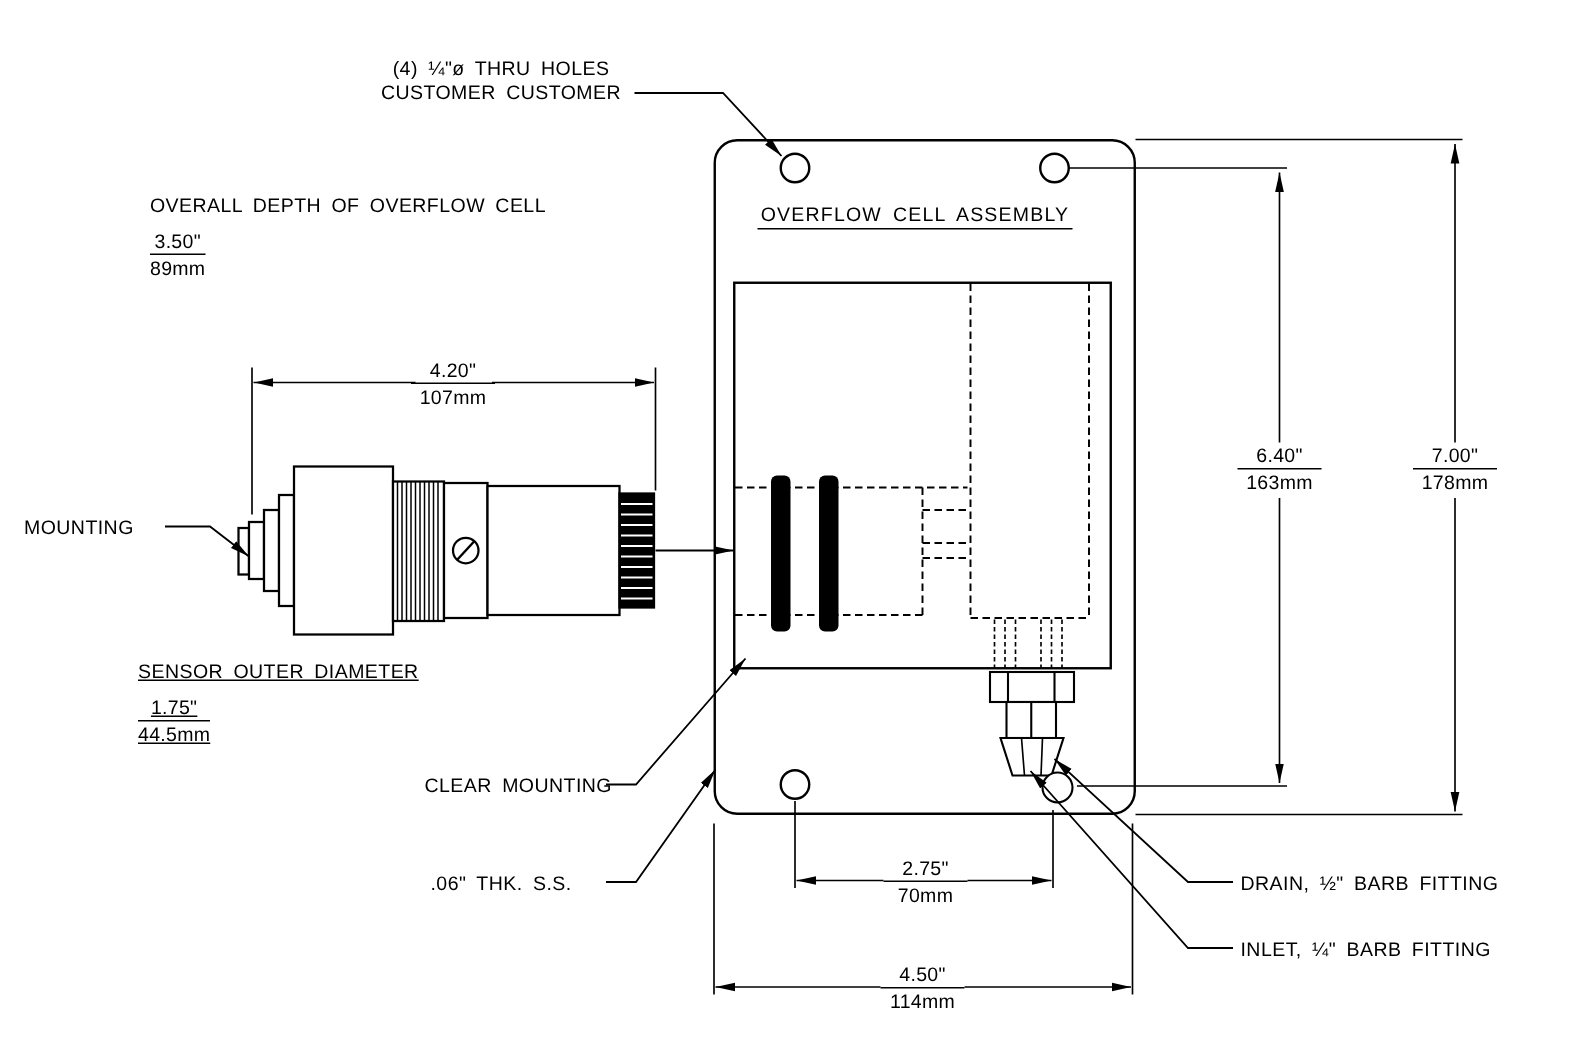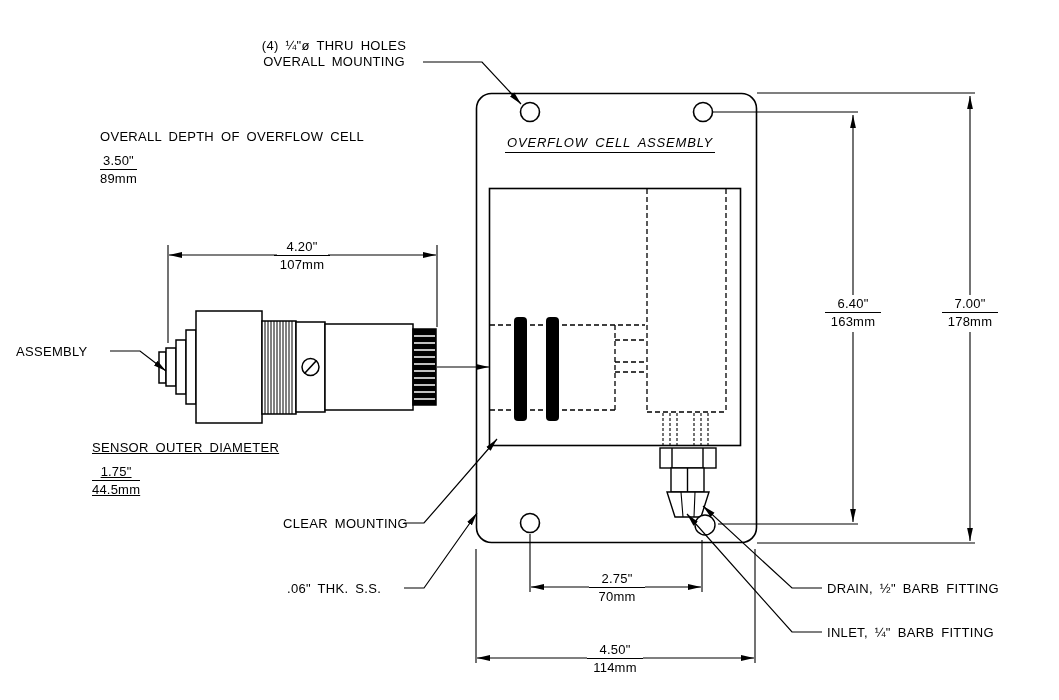--- a/index.html
+++ b/index.html
@@ -113,35 +113,35 @@
 
       <g>
         <path d="M757,93 H975 M757,543 H975"></path>
         <path d="M970,295 V96" marker-end="url(#arr)"></path>
         <path d="M970,332 V541" marker-end="url(#arr)"></path>
       </g>
     </g>
   </svg>
 
   <div class="lbl ctr" style="left:238px;top:38px;width:192px;">(4) ¼"ø THRU HOLES</div>
-  <div class="lbl ctr" style="left:238px;top:54px;width:192px;">OVERALL MOUNTING</div>
+  <div class="lbl ctr" style="left:238px;top:54px;width:192px;">CUSTOMER CUSTOMER</div>
 
   <div class="row" style="left:100px;top:129px;">
     <span>OVERALL DEPTH OF OVERFLOW CELL</span>
     <span class="frac">
       <span class="num">3.50"</span>
       <span class="den">89mm</span>
     </span>
   </div>
 
-  <div class="lbl ctr" style="left:494px;top:135px;width:232px;font-style:italic;">
+  <div class="lbl ctr" style="left:494px;top:135px;width:232px;">
     <span class="title-underline">OVERFLOW CELL ASSEMBLY</span>
   </div>
 
-  <div class="lbl" style="left:16px;top:344px;">ASSEMBLY</div>
+  <div class="lbl" style="left:16px;top:344px;">MOUNTING</div>
 
   <div class="row" style="left:92px;top:440px;text-decoration:underline;">
     <span>SENSOR OUTER DIAMETER</span>
     <span class="frac">
       <span class="num">1.75"</span>
       <span class="den">44.5mm</span>
     </span>
   </div>
 
   <div class="lbl" style="left:283px;top:516px;">CLEAR MOUNTING</div>

